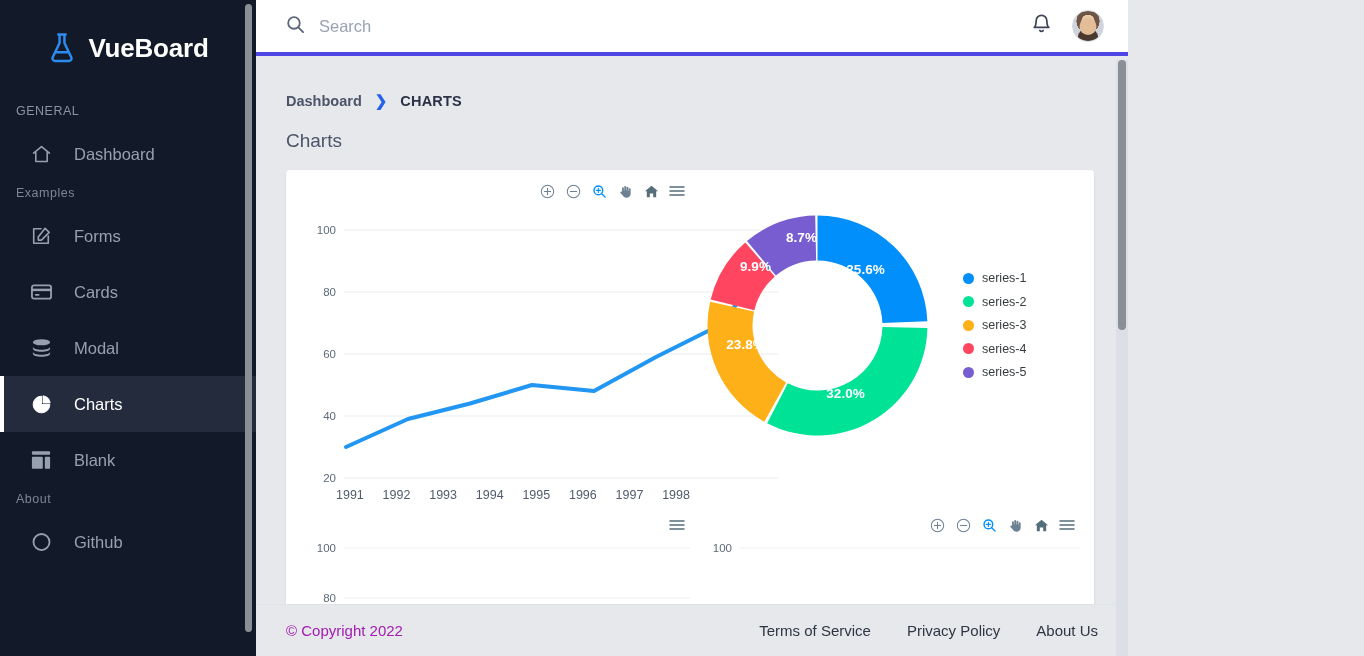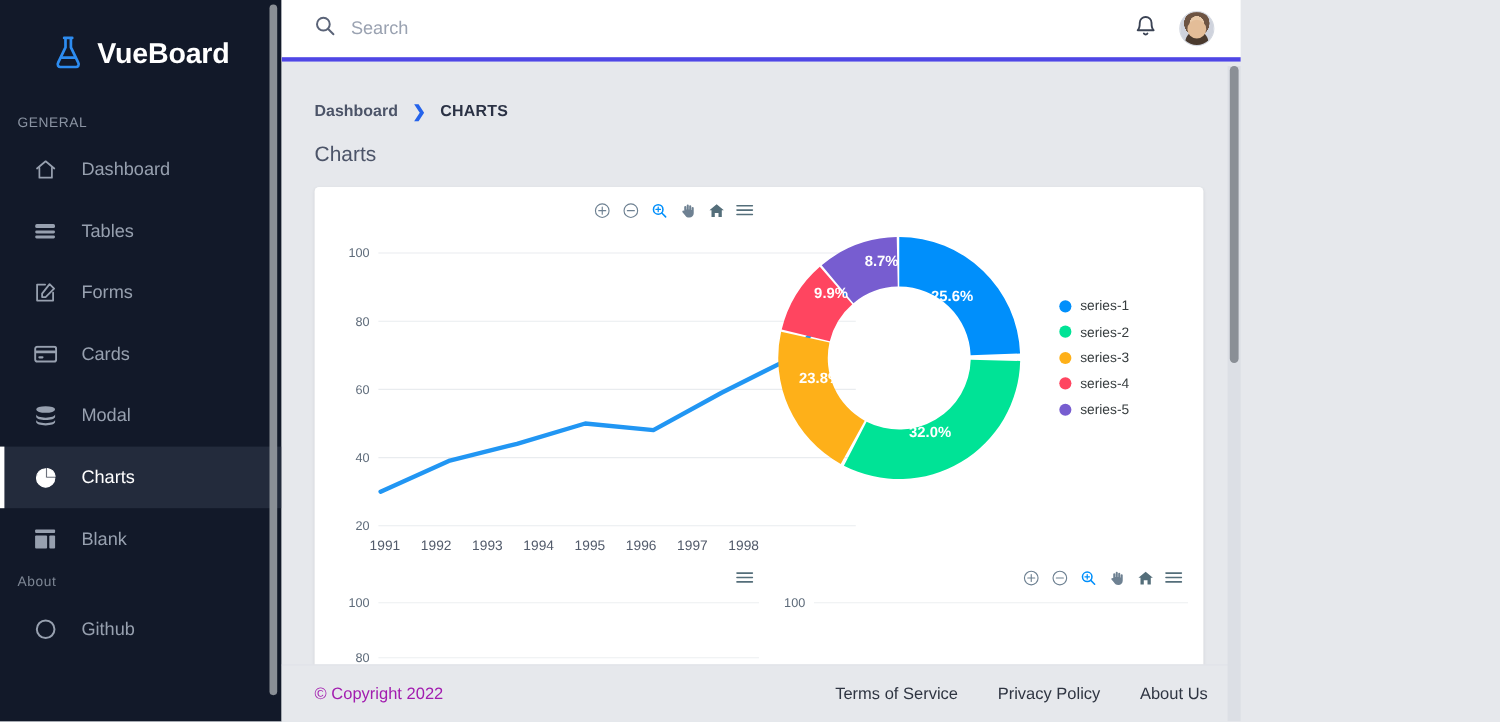--- a/index.html
+++ b/index.html
@@ -162,32 +162,23 @@
     <div class="nav-item">
       <span class="ico">
         <svg width="21" height="21" viewBox="0 0 24 24" fill="none" stroke="#97a0af" stroke-width="1.8" stroke-linecap="round" stroke-linejoin="round">
           <path d="M3 10.5 12 3l9 7.5"></path>
             <path d="M5.5 9.7V20h13V9.7"></path>
         </svg>
       </span>
       <span>Dashboard</span>
     </div>
 
-
-
-    <div class="nav-item">
-      <span class="ico">
-        <svg width="20" height="18" viewBox="0 0 22 20" fill="#97a0af">
-          <rect x="1" y="3" width="20" height="4" rx="1.6"></rect>
-          <rect x="1" y="9.5" width="20" height="3" rx="1.4"></rect>
-          <rect x="1" y="14.5" width="20" height="3" rx="1.4"></rect>
-        </svg>
-      </span>
-      <span>Tables</span>
-    </div>
+    <div class="nav-section">Examples</div>
+
+
 
     <div class="nav-item">
       <span class="ico">
         <svg width="20" height="20" viewBox="0 0 22 22" fill="none" stroke="#97a0af" stroke-width="1.8" stroke-linecap="round" stroke-linejoin="round">
           <path d="M11 3H3v16h16v-8"></path>
             <path d="M15.5 2.5 20 7l-8.5 8.5H8V12z"></path>
         </svg>
       </span>
       <span>Forms</span>
     </div>

